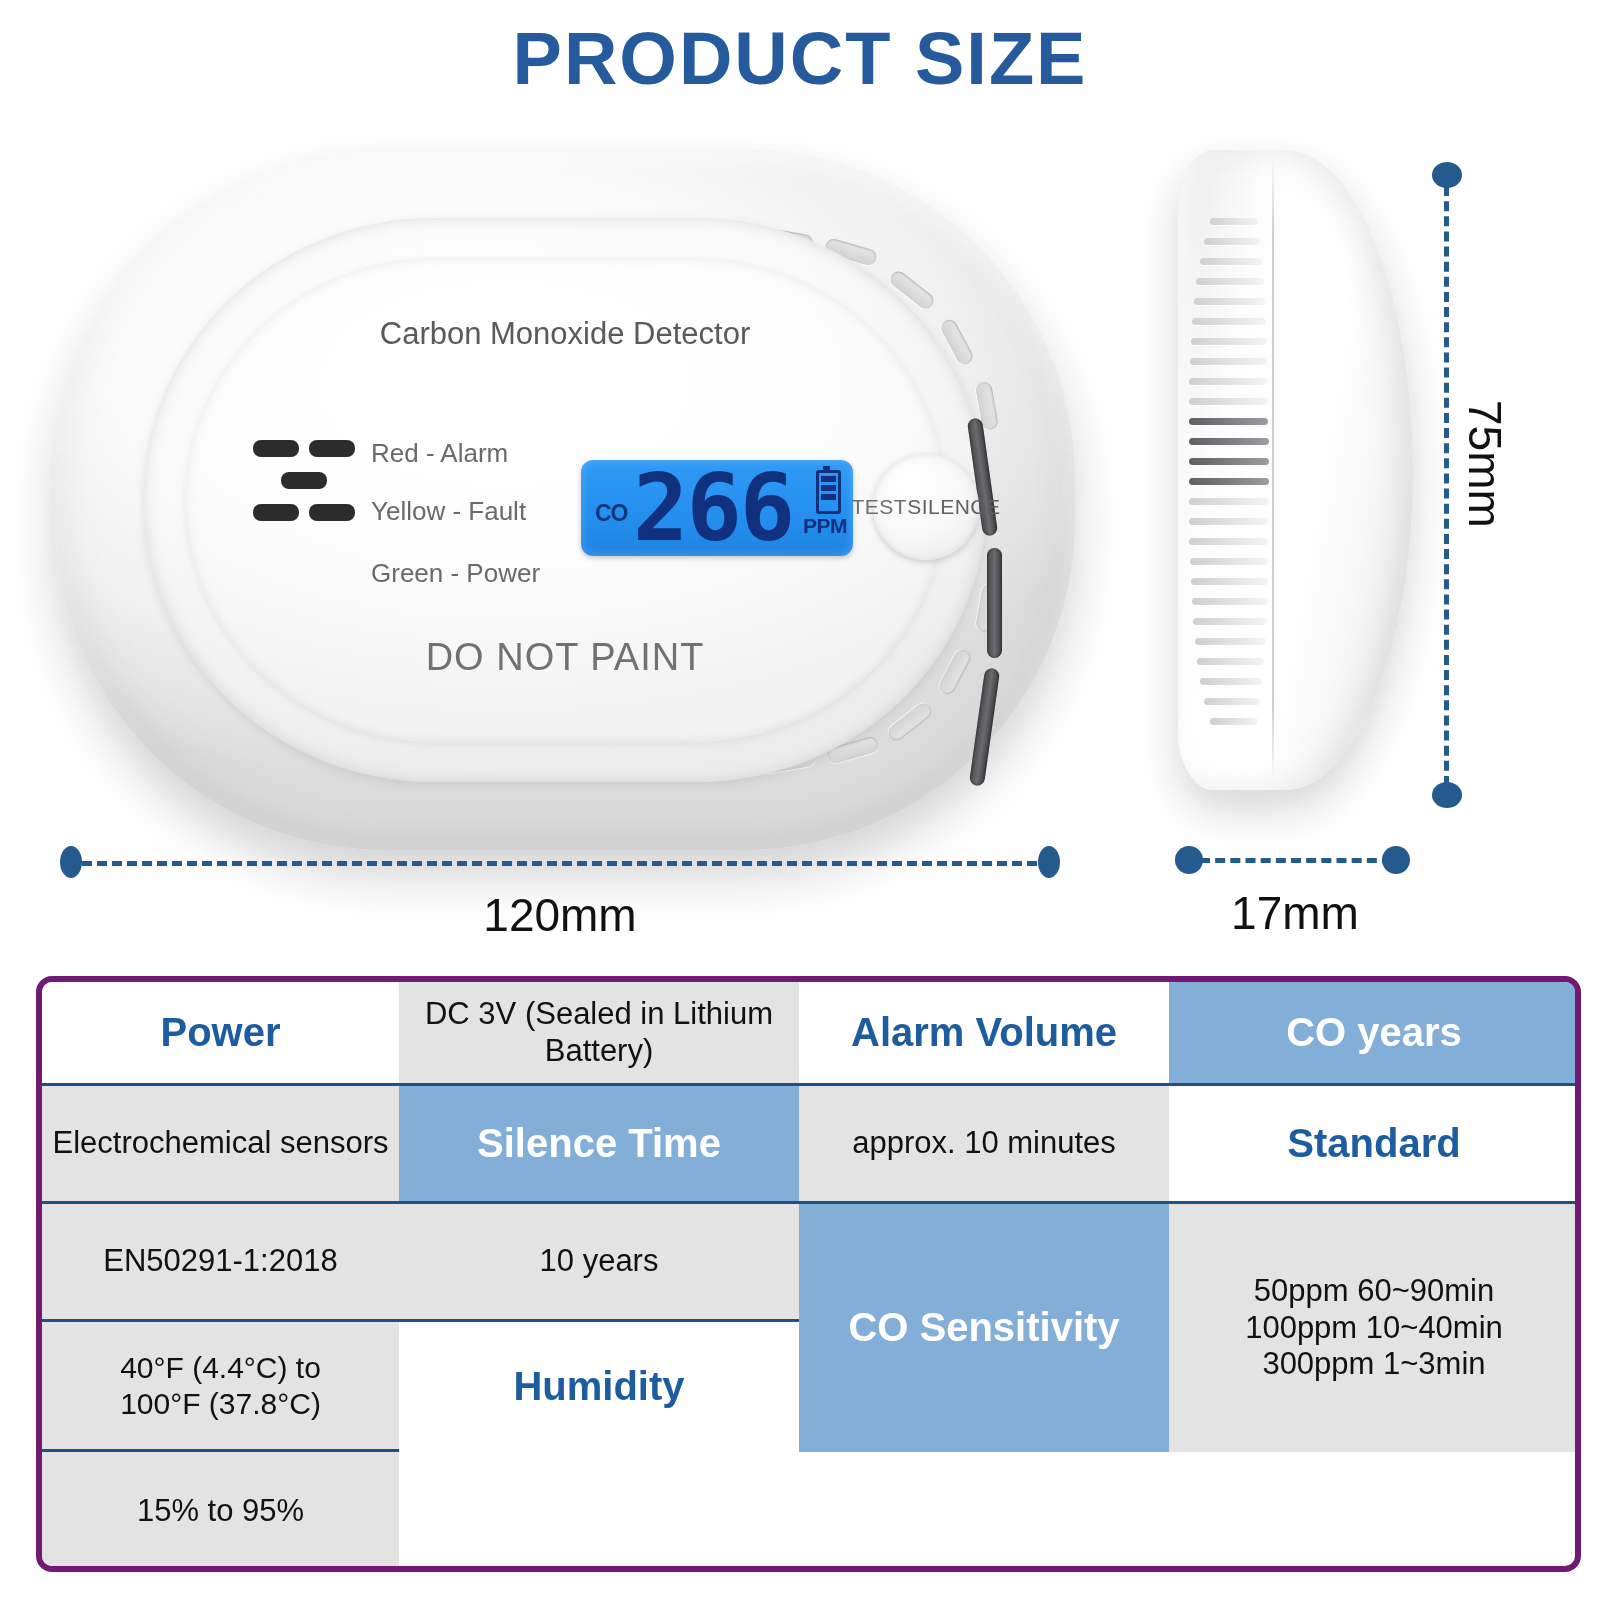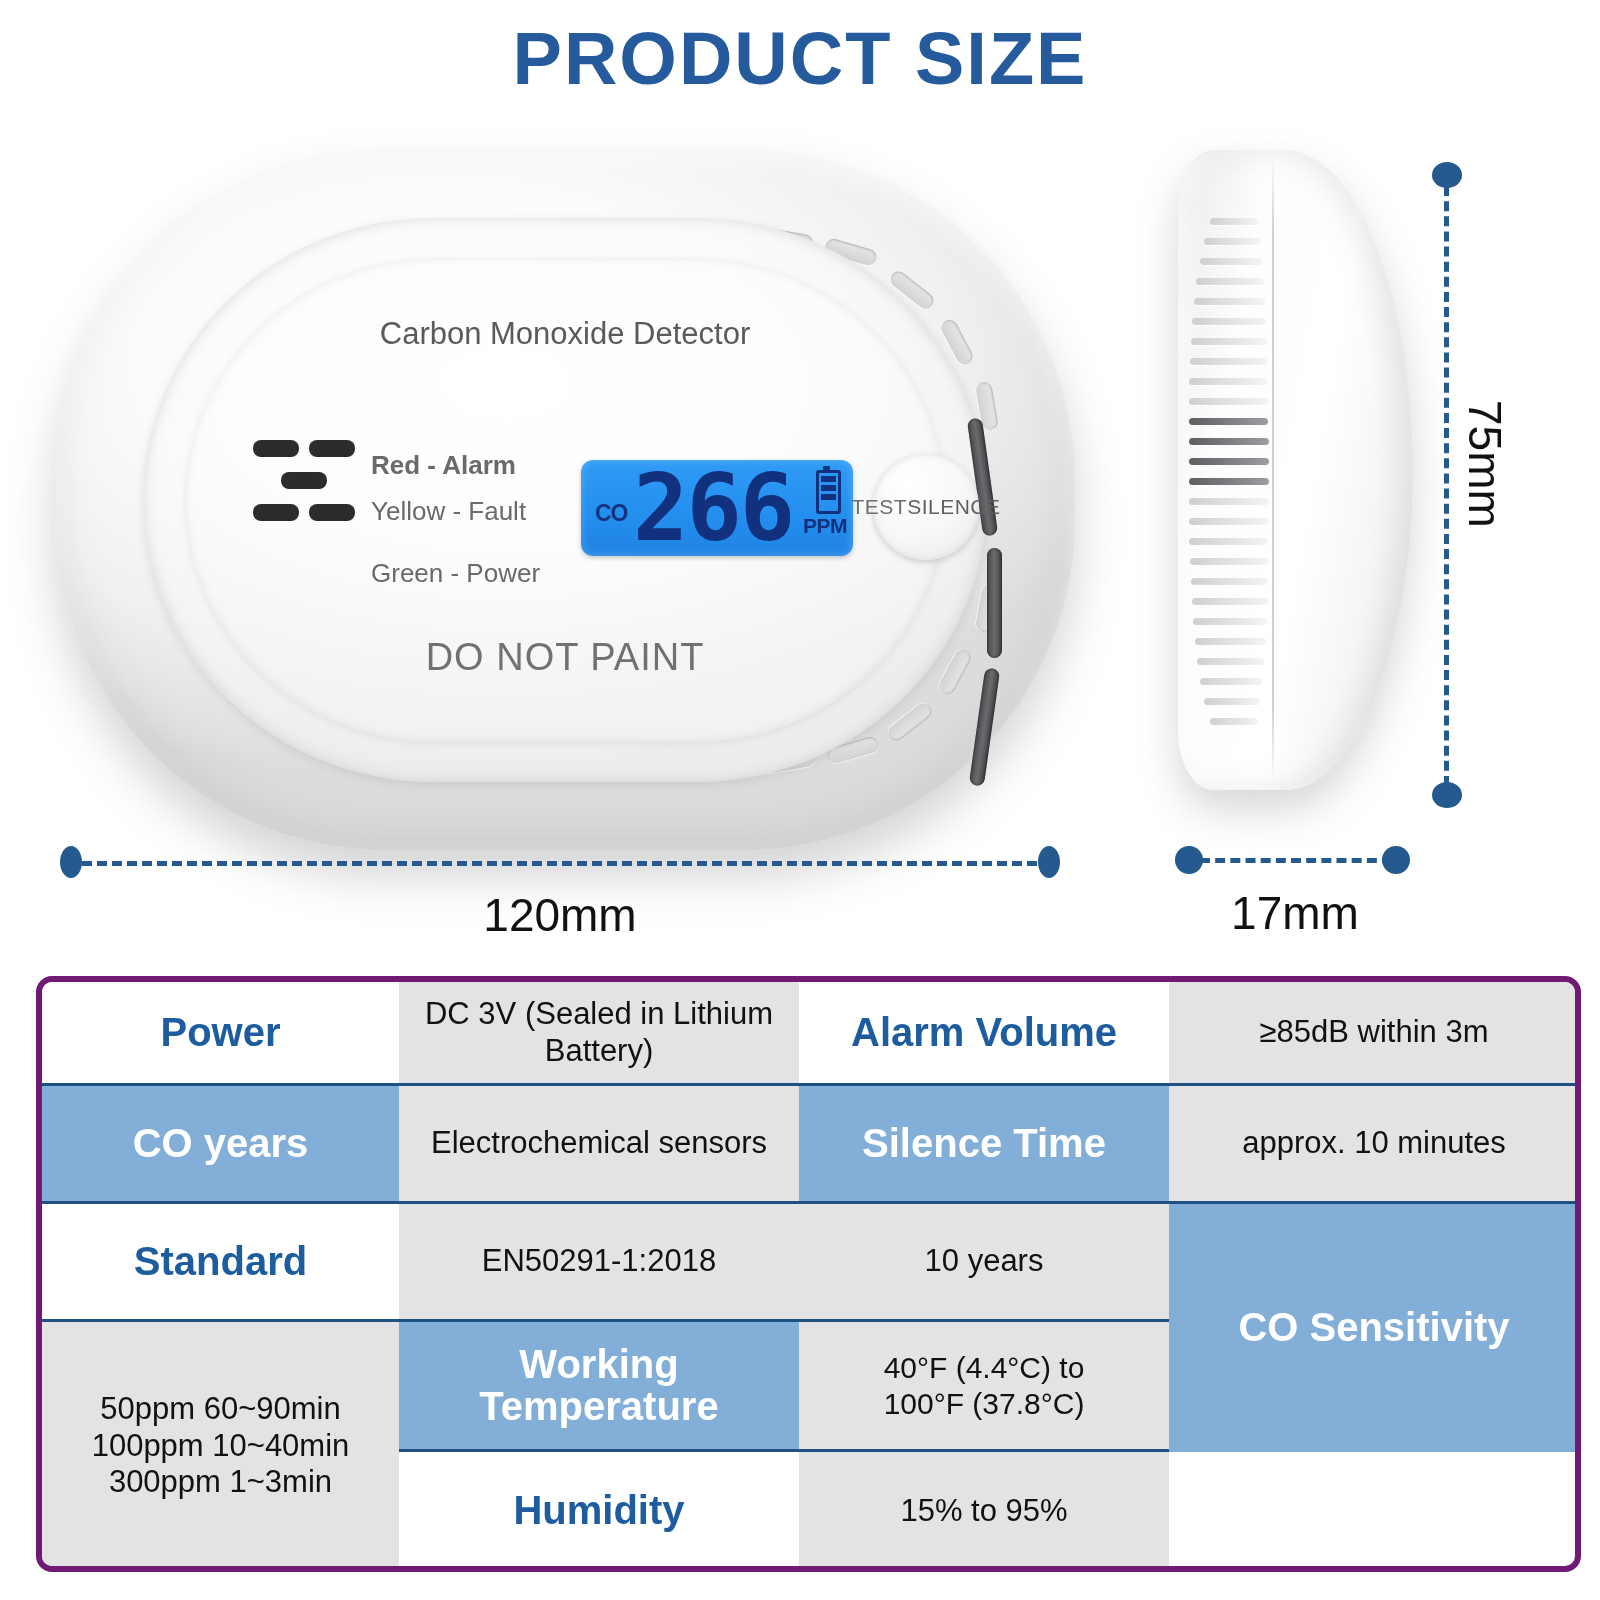--- a/index.html
+++ b/index.html
@@ -298,21 +298,21 @@
       <div class="face-title">Carbon Monoxide Detector</div>
 
       <div>
         <div class="grille-bar" style="left:68px;top:182px;width:46px;"></div>
         <div class="grille-bar" style="left:124px;top:182px;width:46px;"></div>
         <div class="grille-bar" style="left:96px;top:214px;width:46px;"></div>
         <div class="grille-bar" style="left:68px;top:246px;width:46px;"></div>
         <div class="grille-bar" style="left:124px;top:246px;width:46px;"></div>
       </div>
 
-      <div class="legend" style="top:192px;font-weight:bold;">Red  -  Alarm</div>
+      <div class="legend" style="top:180px;">Red  -  Alarm</div>
       <div class="legend" style="top:238px;">Yellow - Fault</div>
       <div class="legend" style="top:300px;">Green - Power</div>
 
       <div class="lcd">
         <div class="lcd-co">CO</div>
         <div class="lcd-digits">266</div>
         <div class="lcd-batt">
             <i></i>
             <i></i>
             <i></i>
@@ -385,46 +385,39 @@
   </div>
 
 </div>
 
 <div class="spec-table">
   <div class="spec-grid">
 
     <div class="cell lbl blue">Power</div>
     <div class="cell val">DC 3V (Sealed in Lithium Battery)</div>
     <div class="cell lbl blue">Alarm Volume</div>
-    <div class="cell val">≥85dB within 3m</div>
 
     <div class="cell lbl filled">CO years</div>
     <div class="cell val">Electrochemical sensors</div>
     <div class="cell lbl filled">Silence Time</div>
     <div class="cell val">approx. 10 minutes</div>
 
     <div class="cell lbl blue">Standard</div>
     <div class="cell val">EN50291-1:2018</div>
     <div class="cell val">10 years</div>
 
     <div class="cell lbl filled span2 nb">CO Sensitivity</div>
     <div class="cell val span2 nb">
       <div style="text-align:center;">
         <div>50ppm 60~90min</div>
         <div>100ppm 10~40min</div>
         <div>300ppm 1~3min</div>
       </div>
     </div>
 
-    <div class="cell lbl filled">
-      <div>
-        <div>Working</div>
-        <div>Temperature</div>
-      </div>
-    </div>
     <div class="cell val small">
       <div>
         <div>40°F (4.4°C) to</div>
         <div>100°F (37.8°C)</div>
       </div>
     </div>
 
     <div class="cell lbl blue nb">Humidity</div>
     <div class="cell val nb">15% to 95%</div>
 

